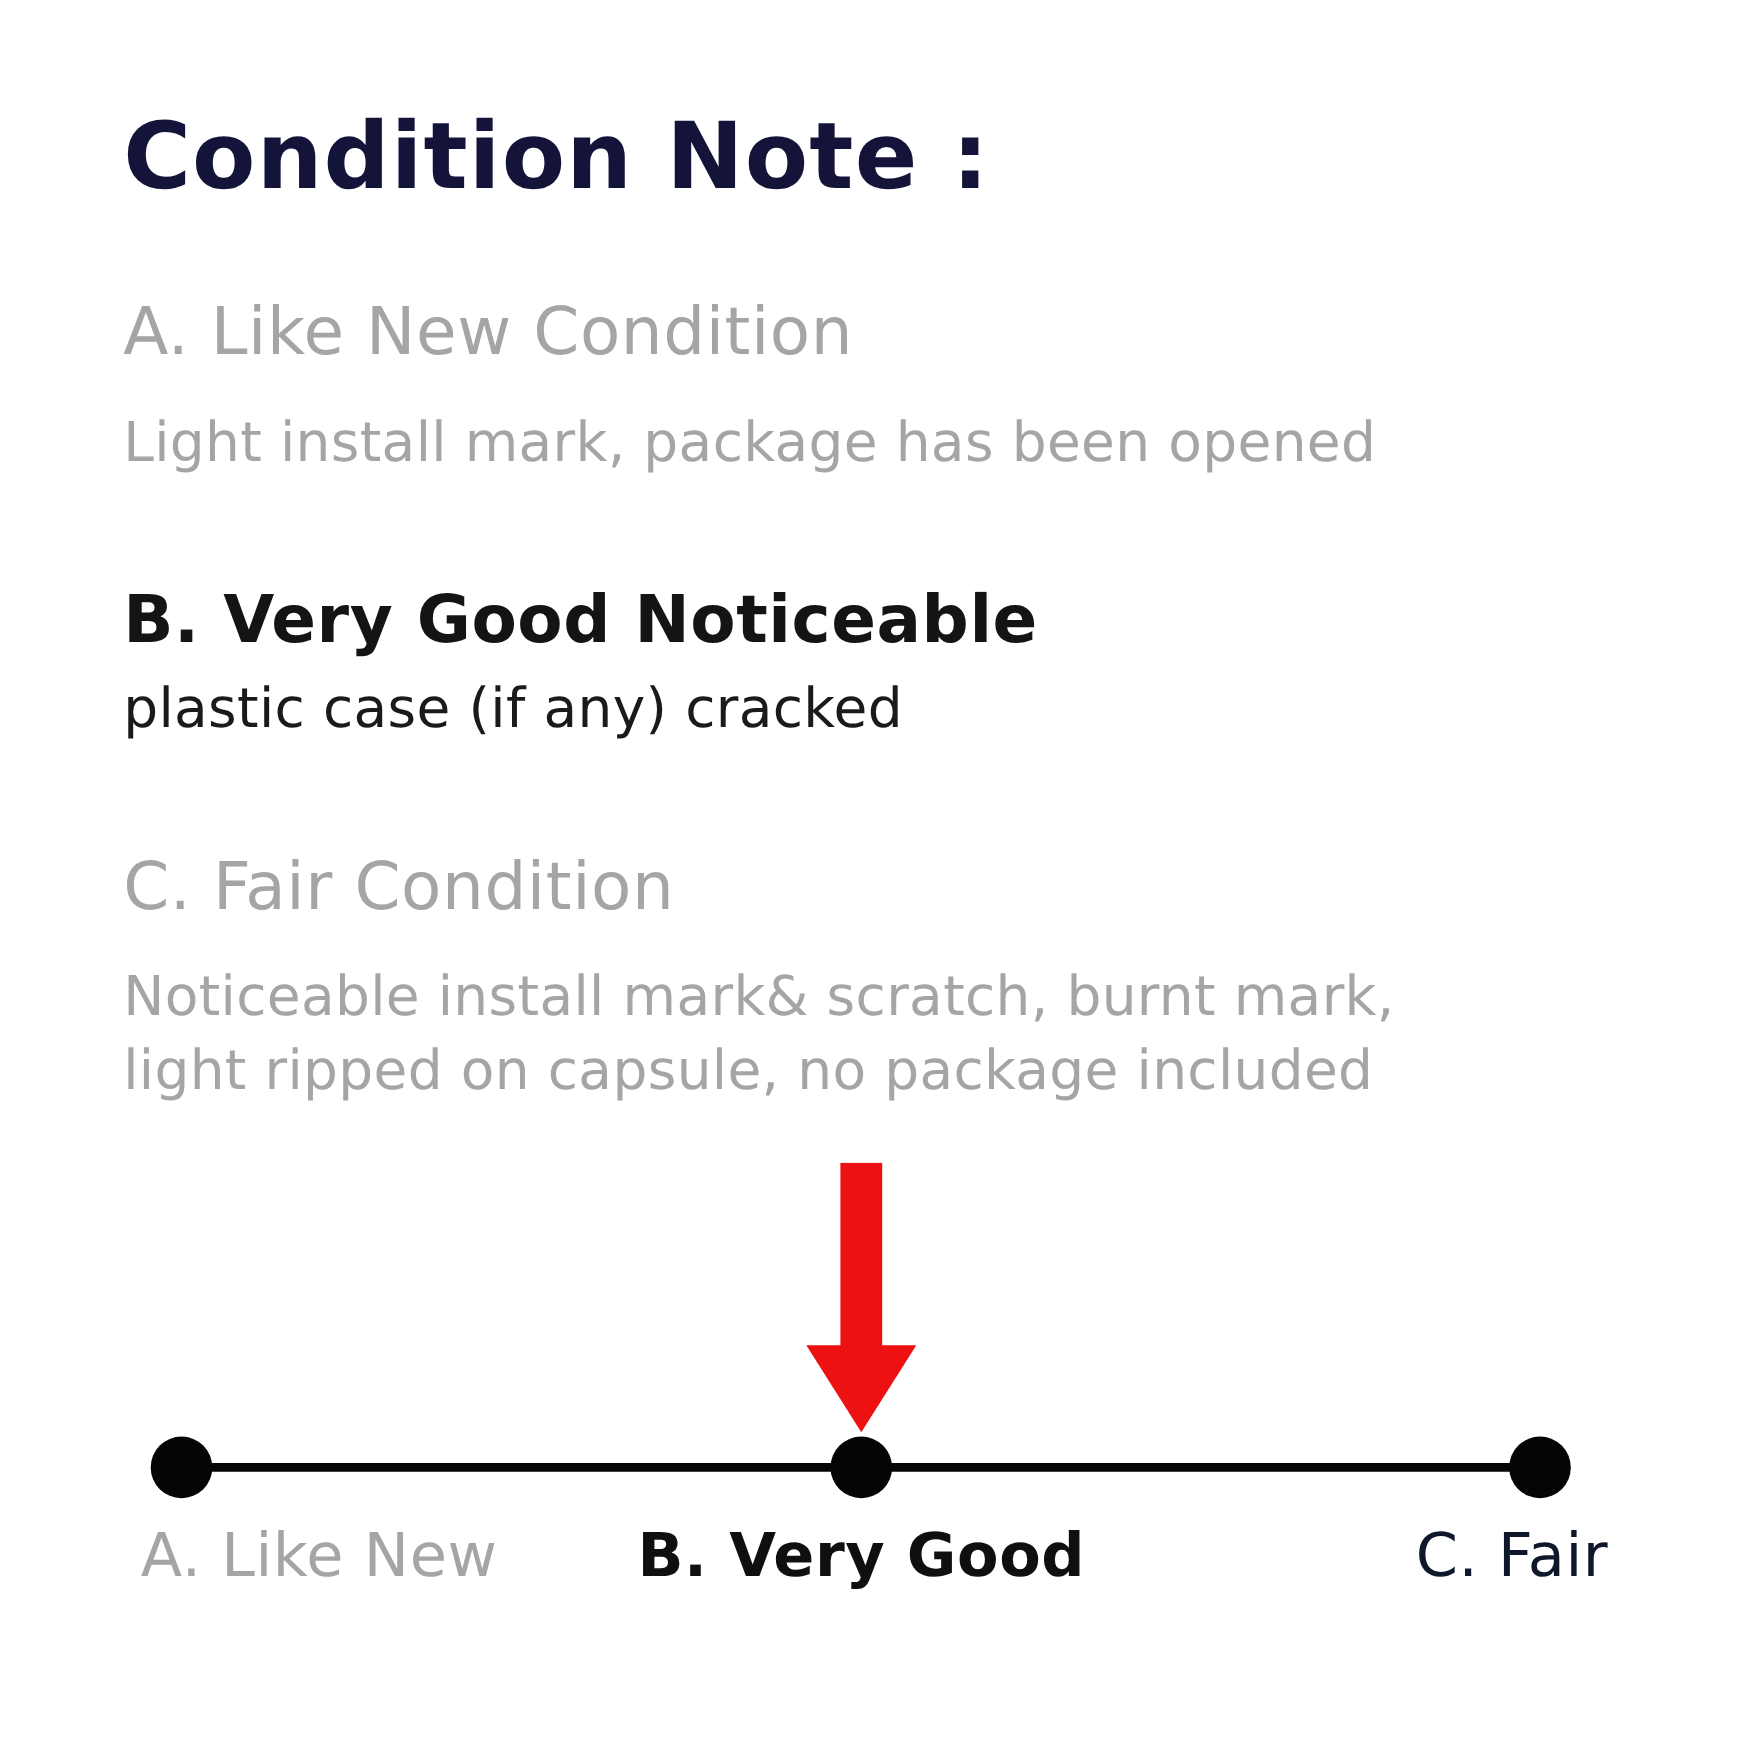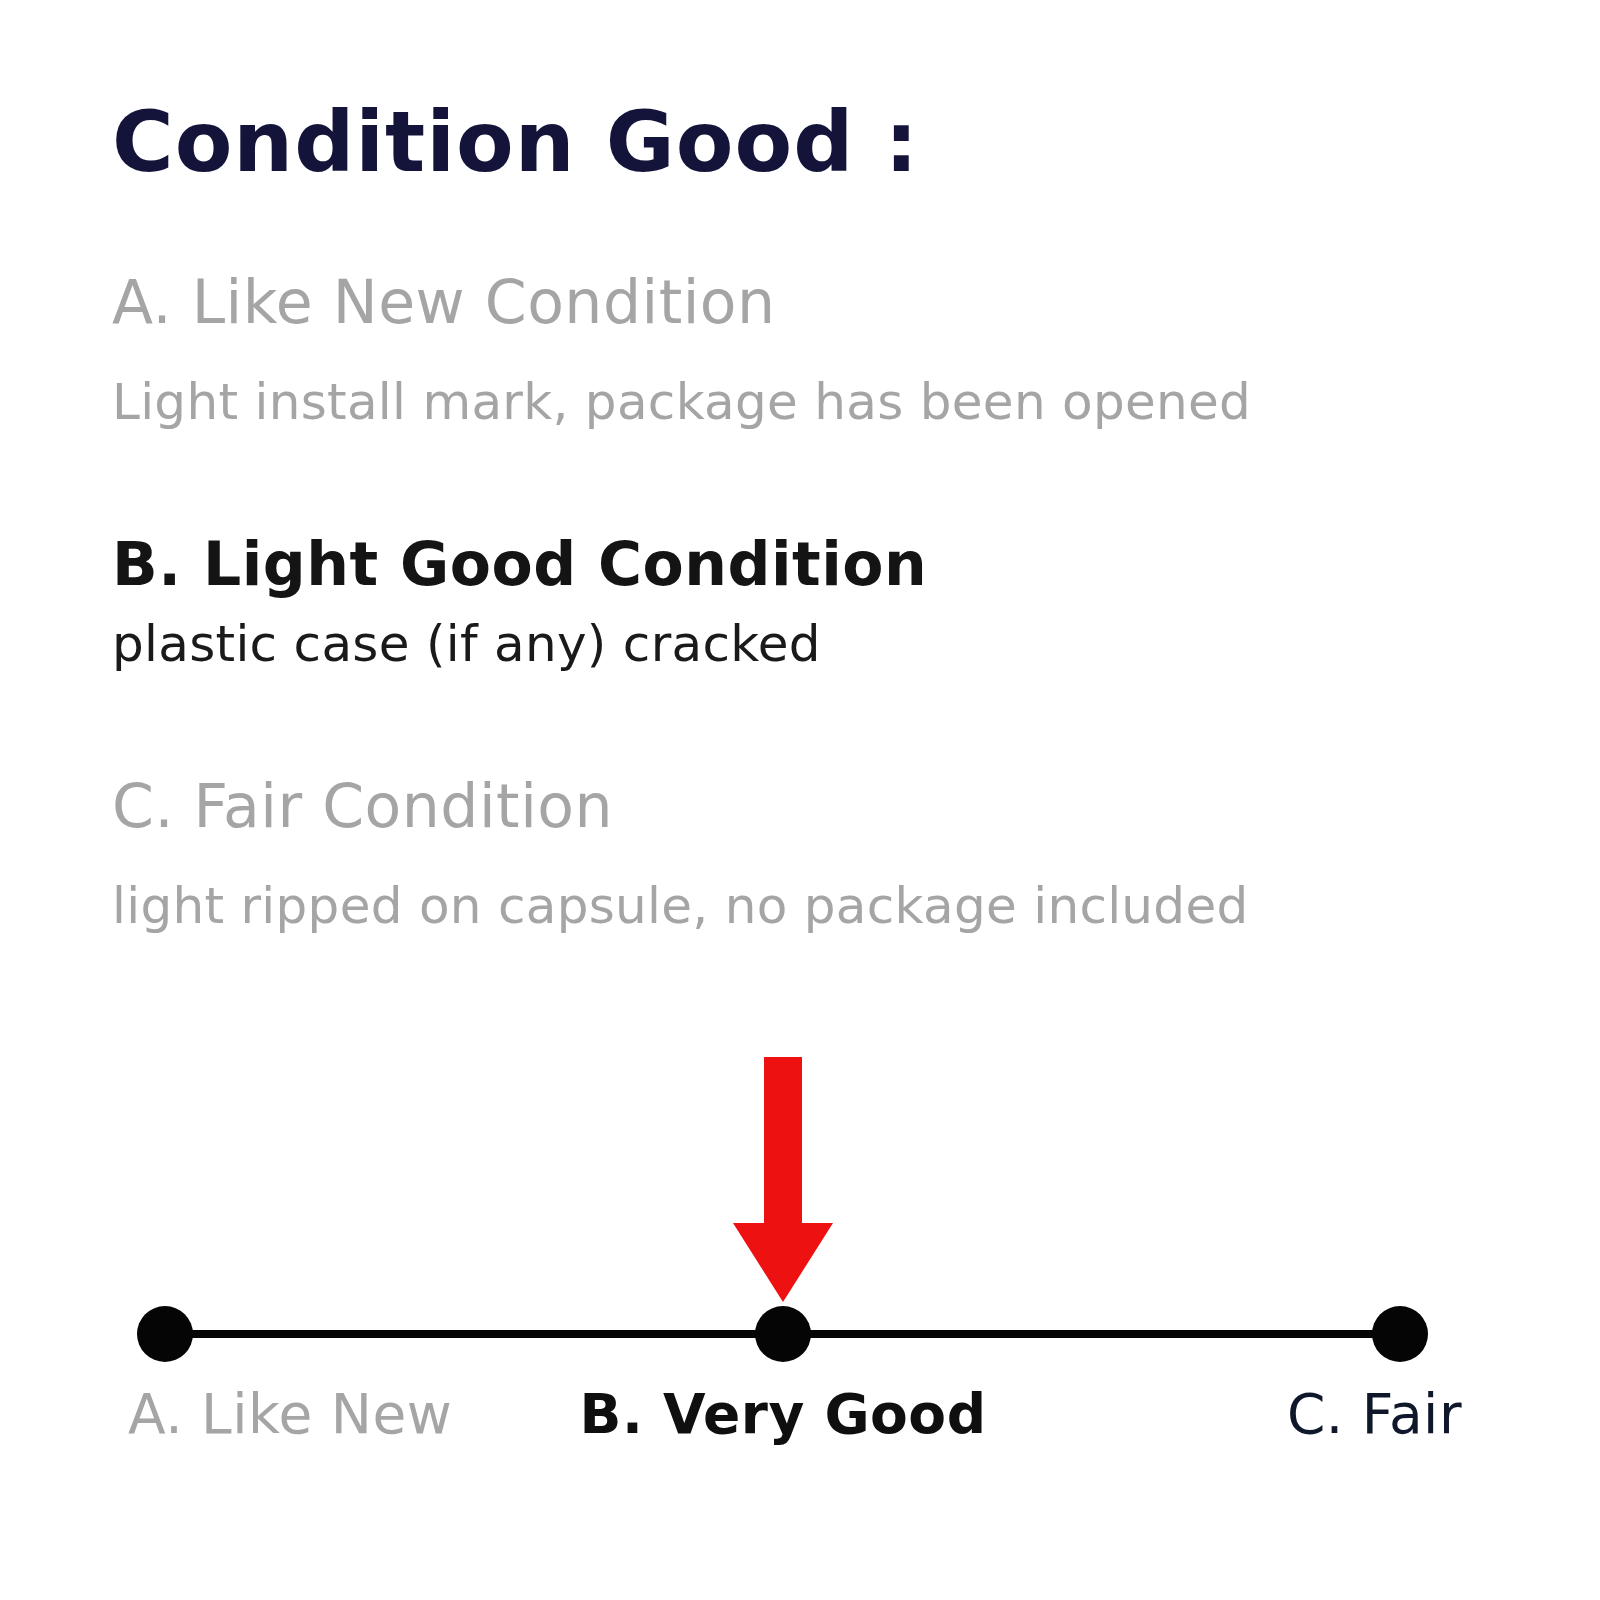--- a/index.html
+++ b/index.html
@@ -93,39 +93,40 @@
   .label-b { left: 783px; transform: translateX(-50%); color: #0f0f0f; font-weight: 600; }
   .label-c { right: 138px; color: #0f172a; }
 </style>
 </head>
 <body>
 
 <div class="page">
 
   <div class="content">
 
-    <h1 class="title">Condition Good :</h1>
+    <h1 class="title">Condition Note :</h1>
 
     <section class="section sec-a">
       <div class="heading muted">A. Like New Condition</div>
       <div class="body muted">
         <div>Light install mark, package has been opened</div>
       </div>
     </section>
 
     <section class="section sec-b">
-      <div class="heading strong-h">B. Light Good Condition</div>
+      <div class="heading strong-h">B. Very Good Noticeable</div>
       <div class="body strong-b">
         <div>plastic case (if any) cracked</div>
       </div>
     </section>
 
     <section class="section sec-c">
       <div class="heading muted">C. Fair Condition</div>
       <div class="body muted">
+        <div>Noticeable install mark&amp; scratch, burnt mark,</div>
         <div>light ripped on capsule, no package included</div>
       </div>
     </section>
 
   </div>
 
   <svg class="arrow" width="100" height="245" viewBox="0 0 100 245" aria-hidden="true">
     <rect x="31" y="0" width="38" height="172" fill="#ee1111"></rect>
     <polygon points="0,166 100,166 50,245" fill="#ee1111"></polygon>
   </svg>

